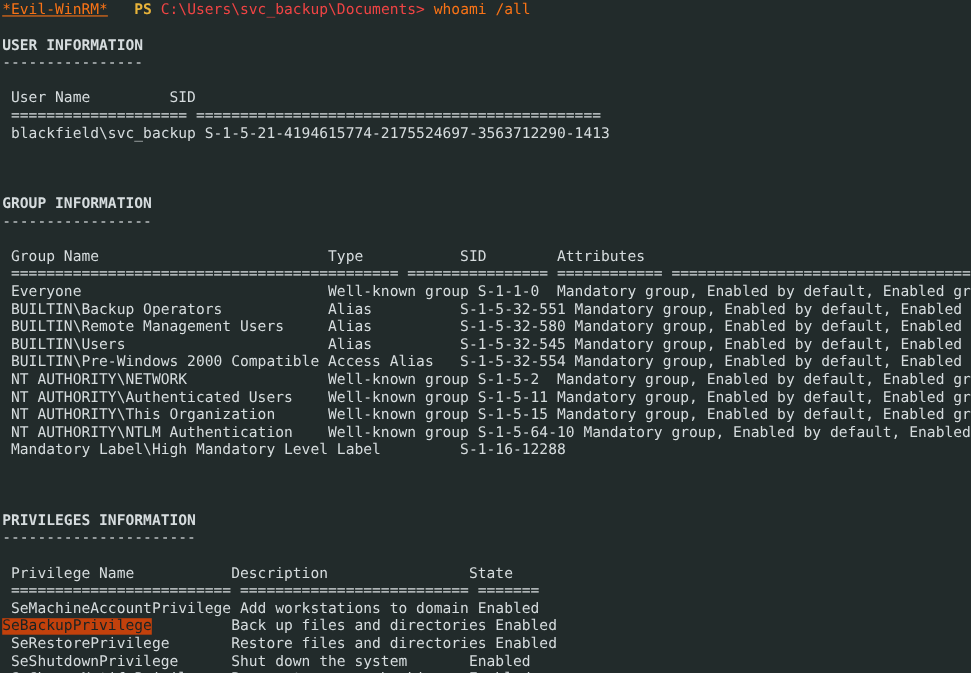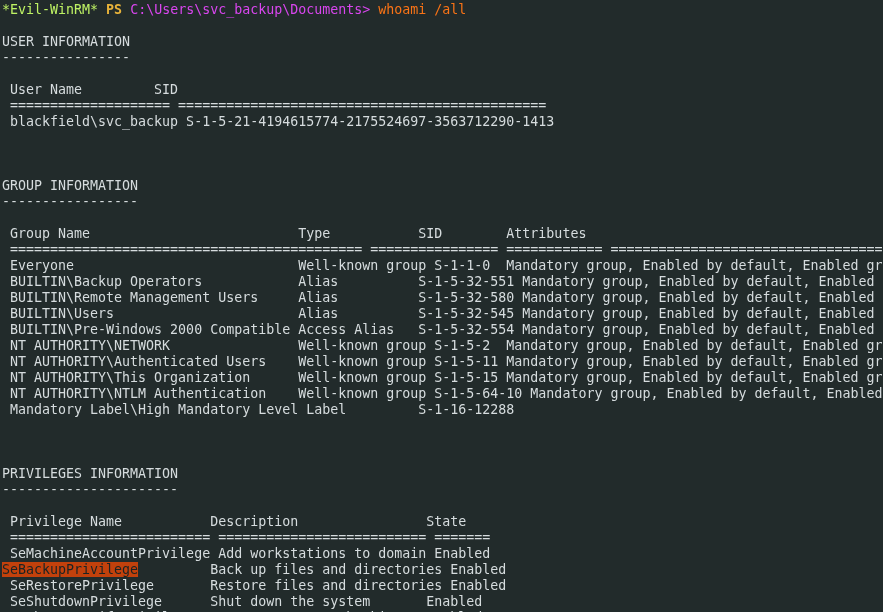--- a/index.html
+++ b/index.html
@@ -27,30 +27,31 @@
     box-sizing: border-box;
     white-space: pre;
     overflow: hidden;
   }
   .line {
     height: 16px;
     white-space: pre;
     font-variant-ligatures: none;
   }
   .blank { height: 16px; }
-  .tok-host { color: #bef264; }
+  .tok-host { color: #f97316; text-decoration: underline; }
   .tok-ps {
     color: #e8b33a;
     font-weight: bold;
+    margin-left: 16px;
   }
-  .tok-path { color: #d946ef; }
+  .tok-path { color: #ef4444; }
   .tok-cmd { color: #f97316; }
   .sel {
     background: #c2410c;
     color: #1b2323;
   }
-  .hdr { color: #d6dcde; }
+  .hdr { color: #d6dcde; font-weight: bold; }
   .rule { color: #d6dcde; }
 </style>
 </head>
 <body>
 
 <div id="terminal"><div class="line"><span class="tok-host">*Evil-WinRM*</span> <span class="tok-ps">PS</span> <span class="tok-path">C:\Users\svc_backup\Documents&gt;</span> <span class="tok-cmd">whoami /all</span></div><div class="line blank">&nbsp;</div><div class="line"><span class="hdr">USER INFORMATION</span></div><div class="line"><span class="rule">----------------</span></div><div class="line blank">&nbsp;</div><div class="line"><span> User Name         SID</span></div><div class="line"><span> ==================== ==============================================</span></div><div class="line"><span> blackfield\svc_backup S-1-5-21-4194615774-2175524697-3563712290-1413</span></div><div class="line blank">&nbsp;</div><div class="line blank">&nbsp;</div><div class="line blank">&nbsp;</div><div class="line"><span class="hdr">GROUP INFORMATION</span></div><div class="line"><span class="rule">-----------------</span></div><div class="line blank">&nbsp;</div><div class="line"><span> Group Name                          Type           SID        Attributes</span></div><div class="line"><span> ============================================ ================ ============ ==================================================</span></div><div class="line"><span> Everyone                            Well-known group S-1-1-0  Mandatory group, Enabled by default, Enabled group</span></div><div class="line"><span> BUILTIN\Backup Operators            Alias          S-1-5-32-551 Mandatory group, Enabled by default, Enabled group</span></div><div class="line"><span> BUILTIN\Remote Management Users     Alias          S-1-5-32-580 Mandatory group, Enabled by default, Enabled group</span></div><div class="line"><span> BUILTIN\Users                       Alias          S-1-5-32-545 Mandatory group, Enabled by default, Enabled group</span></div><div class="line"><span> BUILTIN\Pre-Windows 2000 Compatible Access Alias   S-1-5-32-554 Mandatory group, Enabled by default, Enabled group</span></div><div class="line"><span> NT AUTHORITY\NETWORK                Well-known group S-1-5-2  Mandatory group, Enabled by default, Enabled group</span></div><div class="line"><span> NT AUTHORITY\Authenticated Users    Well-known group S-1-5-11 Mandatory group, Enabled by default, Enabled group</span></div><div class="line"><span> NT AUTHORITY\This Organization      Well-known group S-1-5-15 Mandatory group, Enabled by default, Enabled group</span></div><div class="line"><span> NT AUTHORITY\NTLM Authentication    Well-known group S-1-5-64-10 Mandatory group, Enabled by default, Enabled group</span></div><div class="line"><span> Mandatory Label\High Mandatory Level Label         S-1-16-12288</span></div><div class="line blank">&nbsp;</div><div class="line blank">&nbsp;</div><div class="line blank">&nbsp;</div><div class="line"><span class="hdr">PRIVILEGES INFORMATION</span></div><div class="line"><span class="rule">----------------------</span></div><div class="line blank">&nbsp;</div><div class="line"><span> Privilege Name           Description                State</span></div><div class="line"><span> ========================= ========================== =======</span></div><div class="line"><span> SeMachineAccountPrivilege Add workstations to domain Enabled</span></div><div class="line"><span class="sel">SeBackupPrivilege</span><span>         Back up files and directories Enabled</span></div><div class="line"><span> SeRestorePrivilege       Restore files and directories Enabled</span></div><div class="line"><span> SeShutdownPrivilege      Shut down the system       Enabled</span></div><div class="line"><span> SeChangeNotifyPrivilege  Bypass traverse checking   Enabled</span></div></div>
 
 </body></html>

